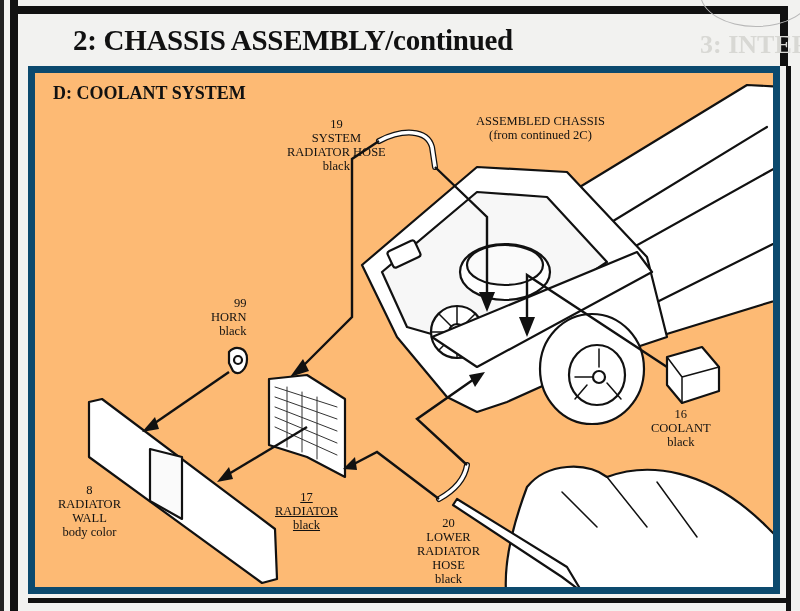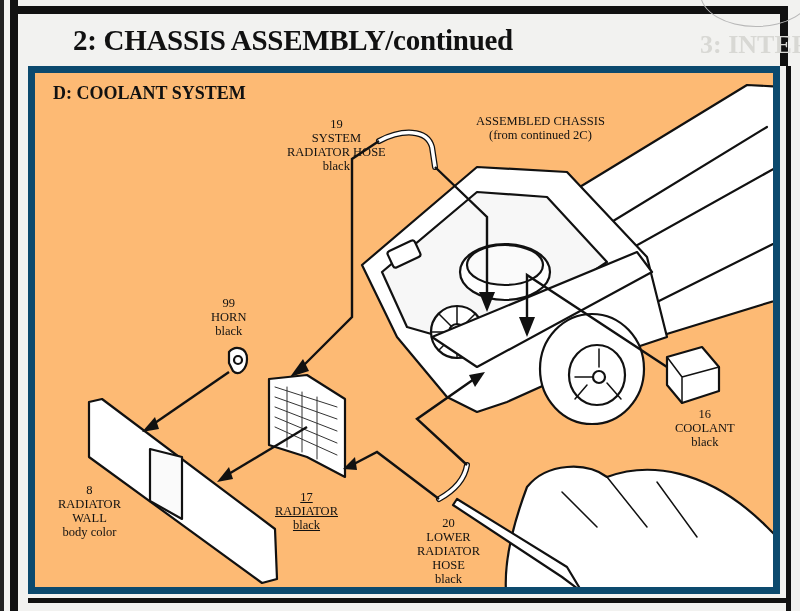--- a/index.html
+++ b/index.html
@@ -126,27 +126,27 @@
     <div>SYSTEM</div>
     <div>RADIATOR HOSE</div>
     <div>black</div>
   </div>
 
   <div class="callout" style="left:441px; top:21px;margin-top:20px;">
     <div>ASSEMBLED CHASSIS</div>
     <div>(from continued 2C)</div>
   </div>
 
-  <div class="callout" style="left:176px; top:223px;">
+  <div class="callout" style="left:176px; top:223px;text-align:right;">
     <div>99</div>
     <div>HORN</div>
     <div>black</div>
   </div>
 
-  <div class="callout" style="left:640px; top:334px;">
+  <div class="callout" style="left:616px; top:334px;">
     <div>16</div>
     <div>COOLANT</div>
     <div>black</div>
   </div>
 
   <div class="callout" style="left:23px; top:410px;">
     <div>8</div>
     <div>RADIATOR</div>
     <div>WALL</div>
     <div>body color</div>

